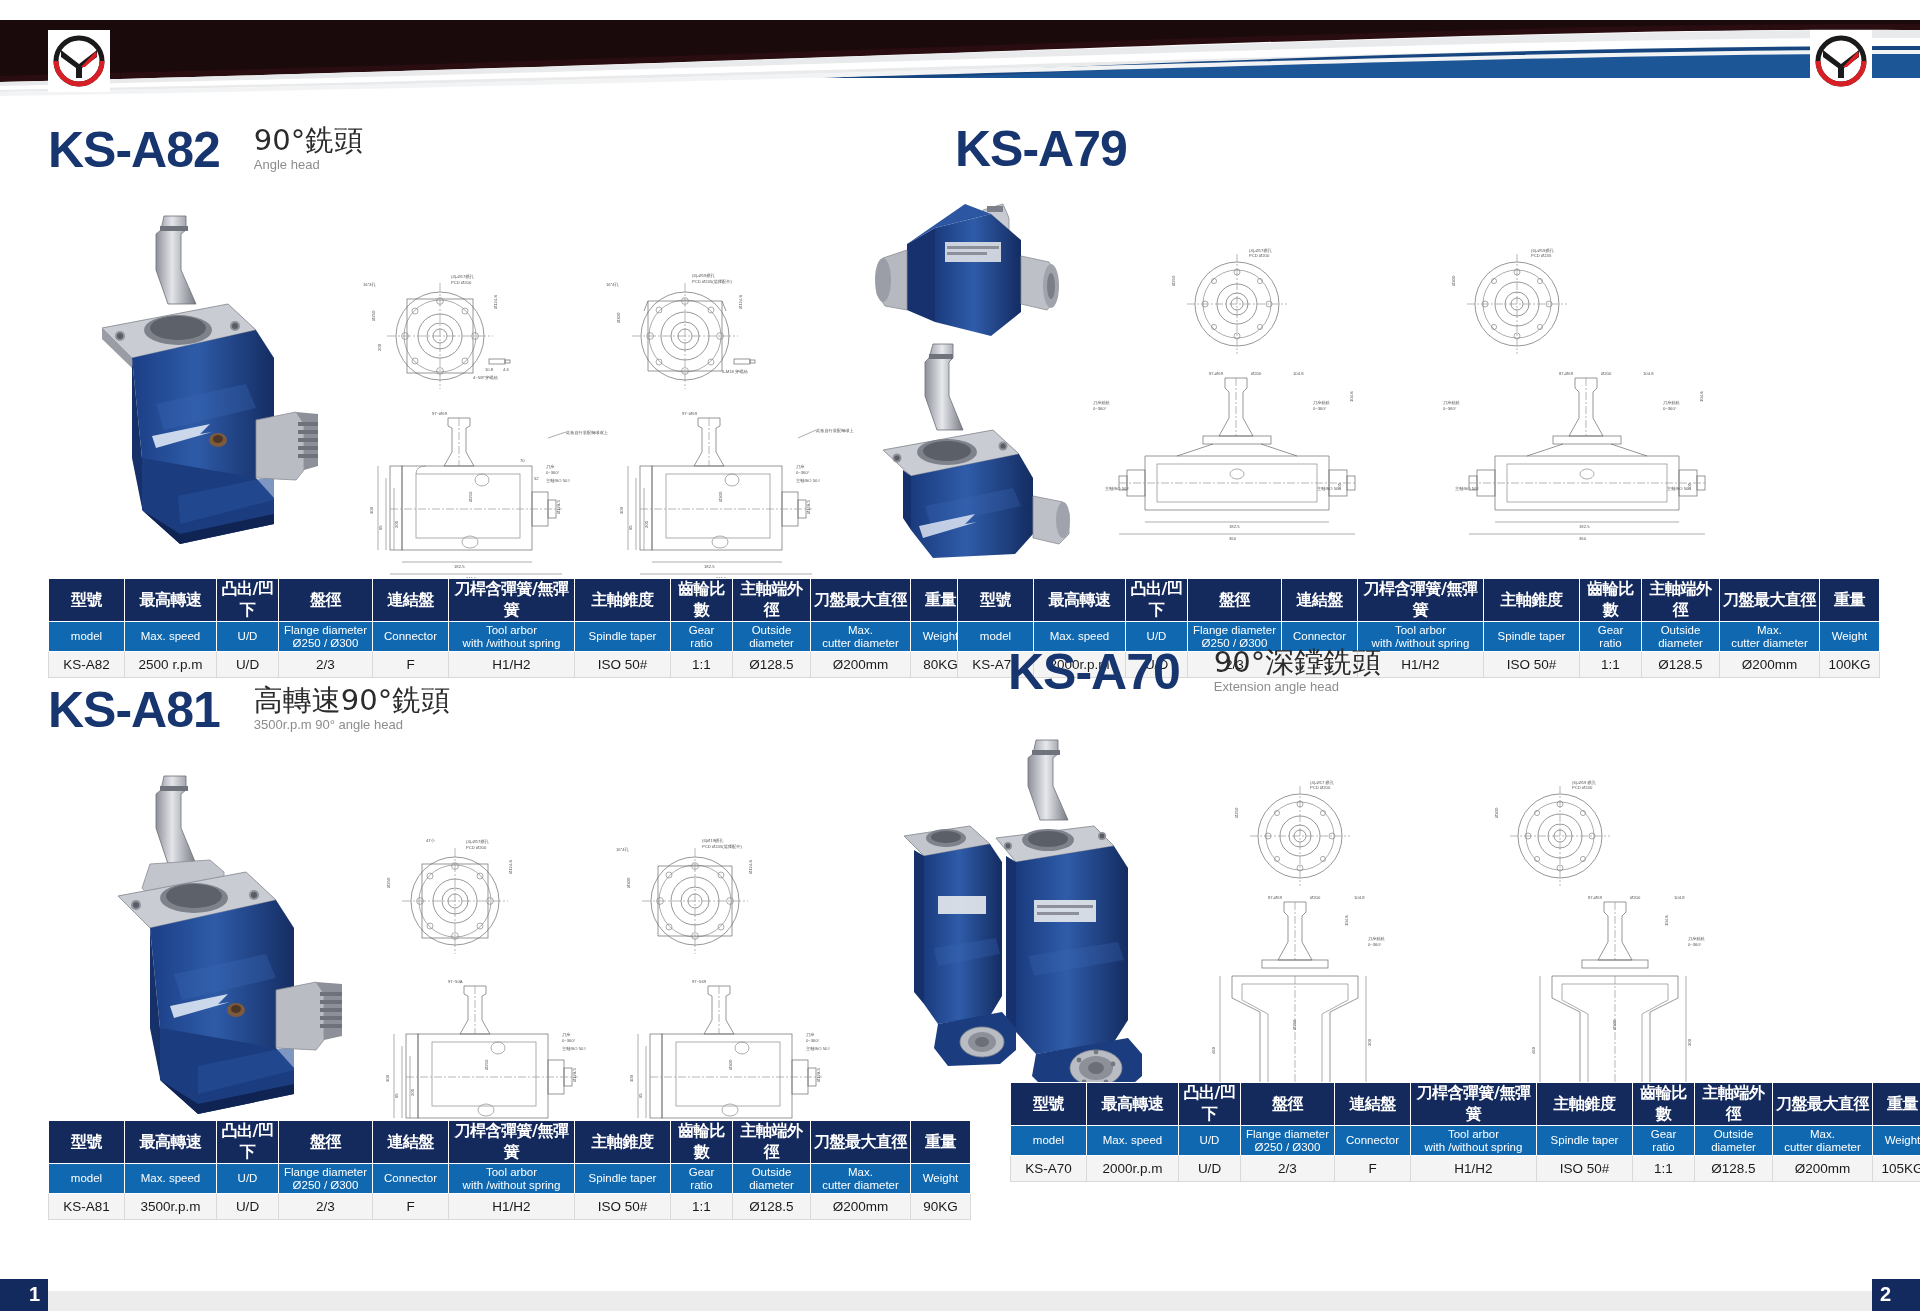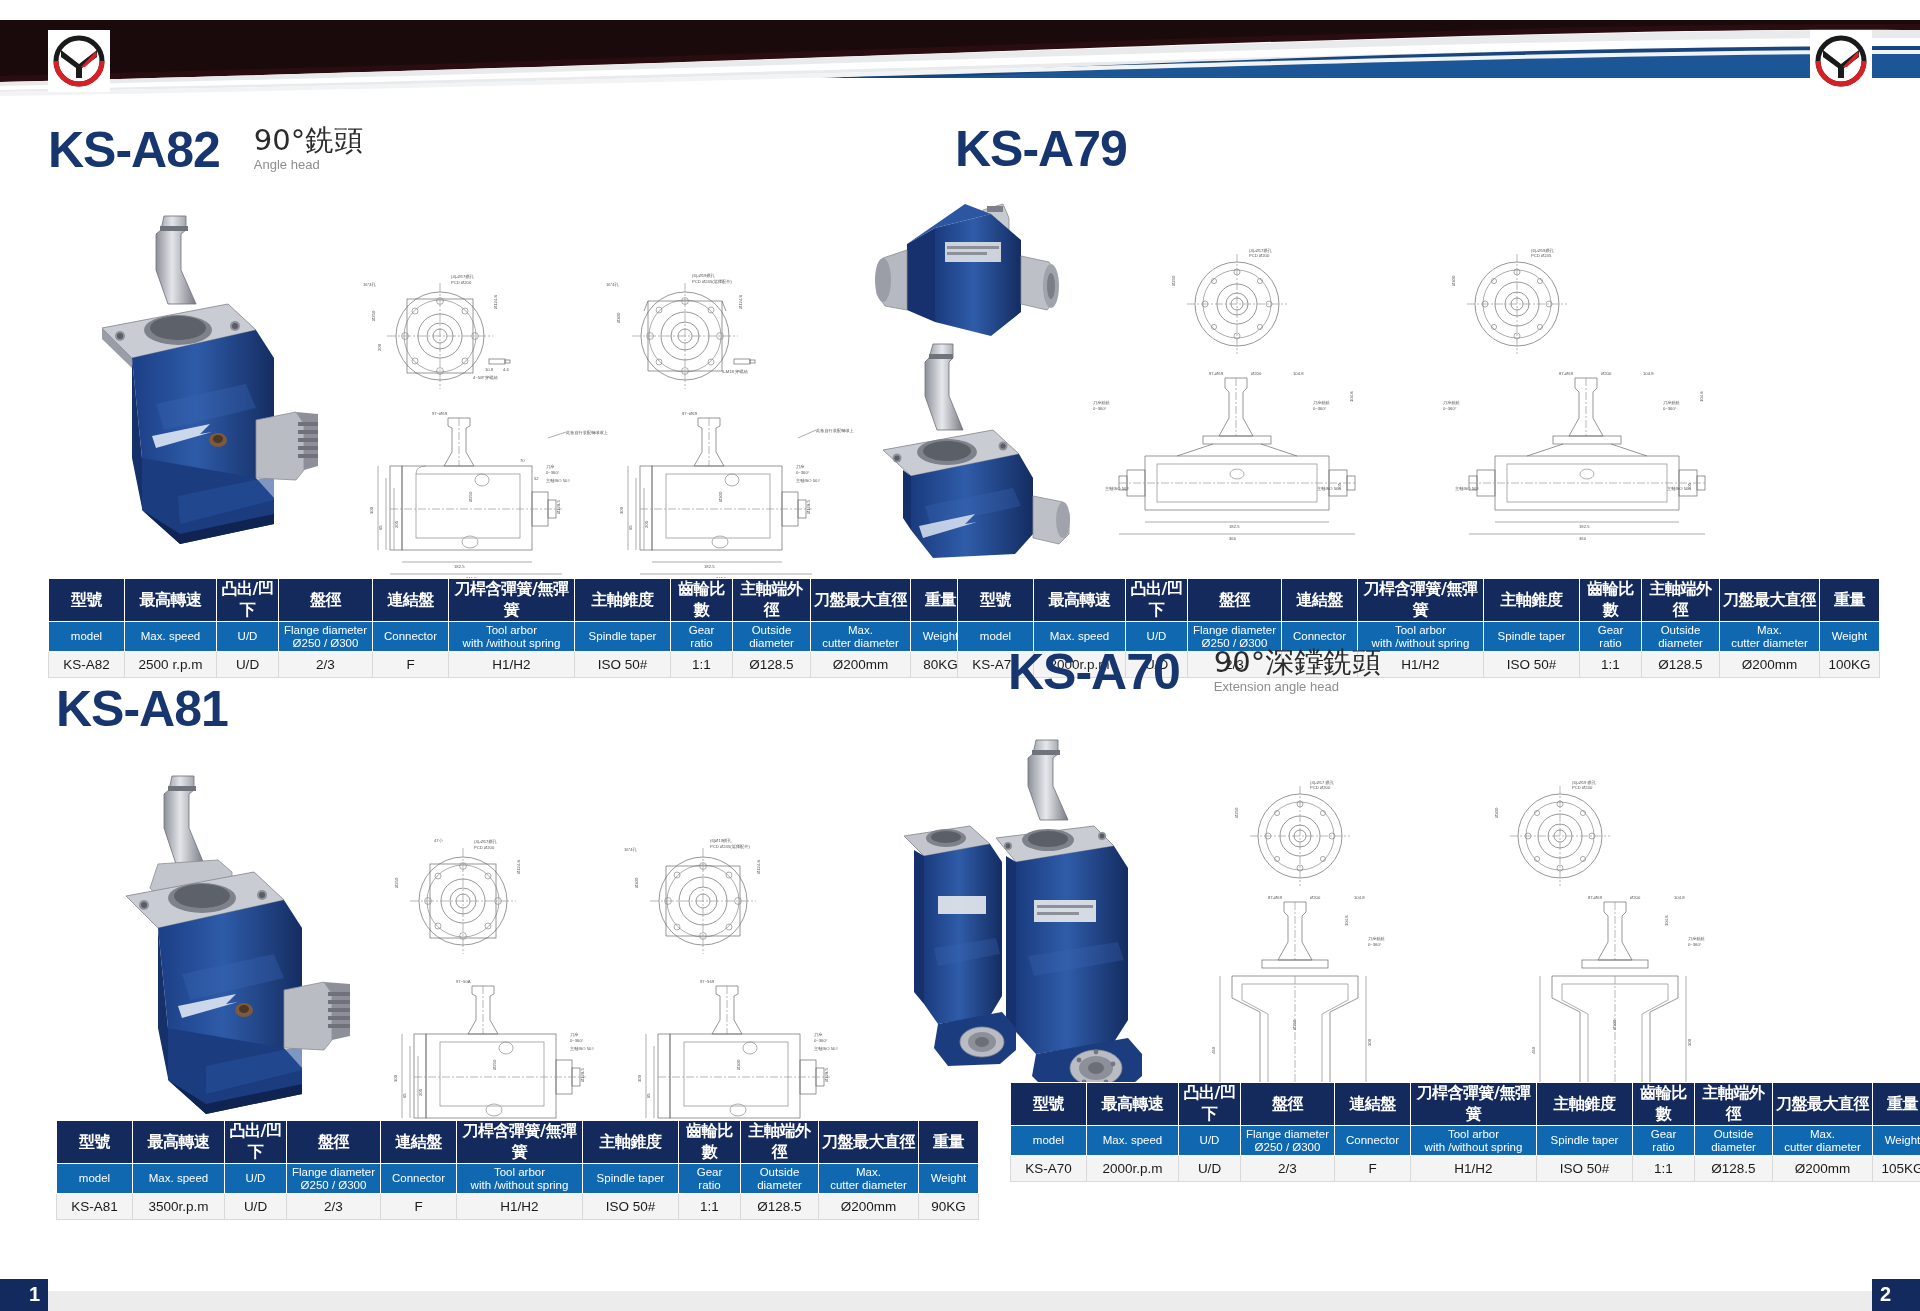--- a/index.html
+++ b/index.html
@@ -20,21 +20,21 @@
     position:absolute; width:62px; height:62px; background:#ffffff;
     display:flex; align-items:center; justify-content:center;
   }
   .logo-tl { left:48px; top:10px; }
   .logo-tr { left:1810px; top:10px; }
 
   
   .section { position:absolute; }
   .sec-a82 { left:0;    top:78px;  width:960px; height:560px; }
   .sec-a79 { left:907px;top:78px;  width:960px; height:560px; }
-  .sec-a81 { left:8px;    top:638px; width:960px; height:600px; }
+  .sec-a81 { left:0;    top:638px; width:960px; height:600px; }
   .sec-a70 { left:960px;top:600px; width:960px; height:600px; }
 
   .title-row { position:absolute; left:48px; top:26px; display:flex; align-items:flex-end; }
   .model-code {
     font-size:50px; font-weight:700; color:#17356f; letter-spacing:-1px;
     line-height:1; font-family:"Liberation Sans", sans-serif;
   }
   .title-texts { margin-left:34px; padding-bottom:2px; }
   .title-cn {
     font-size:29px; color:#2b2b2b; line-height:1.12;
@@ -630,20 +630,24 @@
         <td>Ø200mm</td>
         <td>100KG</td>
       </tr>
     </tbody>
       </table>
   </div>
 
   <div class="section sec-a81">
     <div class="title-row">
       <div class="model-code">KS-A81</div>
+      <div class="title-texts">
+        <div class="title-cn">高轉速90°銑頭</div>
+        <div class="title-en">3500r.p.m 90° angle head</div>
+      </div>
     </div>
 
     <div class="photo" style="left:80px; top:110px;">
       <svg width="280" height="360" viewBox="0 0 280 360">
         <defs>
           <linearGradient id="bl81" x1="0" y1="0" x2="1" y2="0">
             <stop offset="0" stop-color="#1c3f86"></stop>
               <stop offset="0.45" stop-color="#2e5ba8"></stop>
             <stop offset="1" stop-color="#152d62"></stop>
           </linearGradient>

